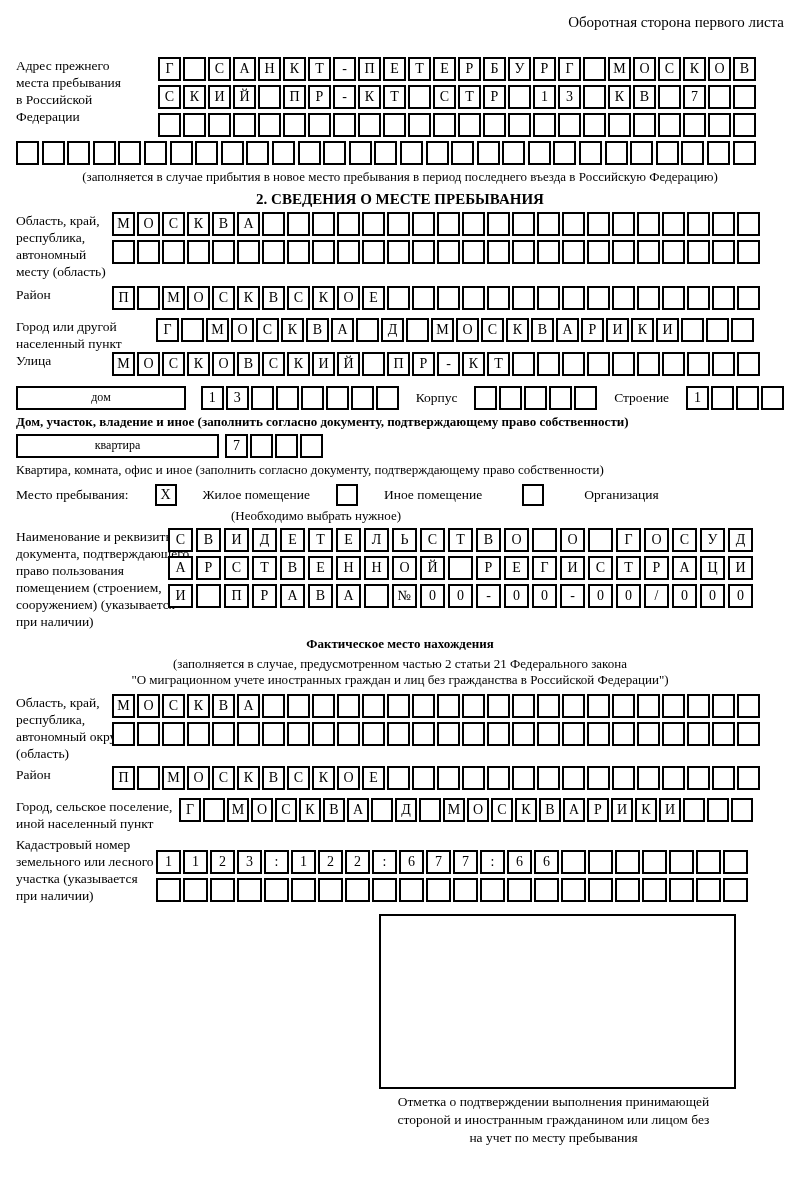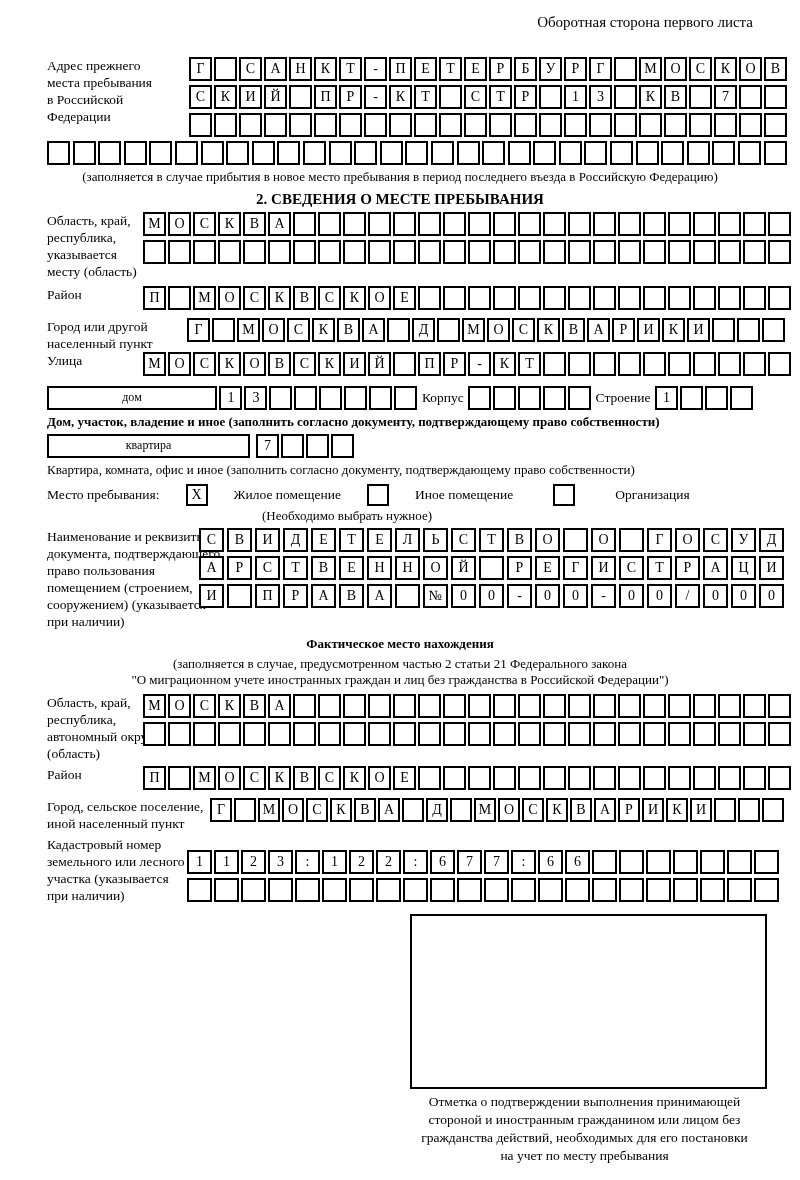--- a/index.html
+++ b/index.html
@@ -2,21 +2,21 @@
 <html><head>
 <meta charset="utf-8">
 <style>
   * { box-sizing: border-box; margin: 0; padding: 0; }
   html, body { background: #fff; }
   body {
     width: 800px; height: 1180px;
     font-family: "Liberation Serif", "DejaVu Serif", serif;
     color: #000;
   }
-  .page { width: 800px; height: 1180px; padding: 0 47px; overflow: hidden; }
+  .page { width: 800px; height: 1180px; padding: 0 16px; overflow: hidden; }
   .top-note { margin-top: 14px; text-align: right; font-size: 15px; }
 
   .flexrow { display: flex; }
   .label { font-size: 13.5px; line-height: 17px; white-space: nowrap; flex: none; }
   .label div { white-space: nowrap; }
   .w142 { width: 142px; } .w140 { width: 140px; }
   .w152 { width: 152px; } .w96 { width: 96px; } .w163 { width: 163px; }
 
   .cells { display: flex; gap: 2px; margin-bottom: 4px; flex: none; }
   .cell {
@@ -189,21 +189,21 @@
       <span class="cell"></span>
     </div>
   <div class="note mt4">(заполняется в случае прибытия в новое место пребывания в период последнего въезда в Российскую Федерацию)</div>
 
   <div class="section-title">2. СВЕДЕНИЯ О МЕСТЕ ПРЕБЫВАНИЯ</div>
 
   <div class="flexrow mt4">
     <div class="label w96">
       <div>Область, край,</div>
       <div>республика,</div>
-      <div>указывается</div>
+      <div>автономный</div>
       <div>месту (область)</div>
     </div>
     <div class="cellcol">
       <div class="cells">
           <span class="cell">М</span>
           <span class="cell">О</span>
           <span class="cell">С</span>
           <span class="cell">К</span>
           <span class="cell">В</span>
           <span class="cell">А</span>
@@ -684,17 +684,16 @@
           <span class="cell"></span>
           <span class="cell"></span>
         </div>
     </div>
   </div>
 
   <div class="mark-box"></div>
   <div class="mark-caption">
     <div>Отметка о подтверждении выполнения принимающей</div>
     <div>стороной и иностранным гражданином или лицом без</div>
-    <div>гражданства действий, необходимых для его постановки</div>
     <div>на учет по месту пребывания</div>
   </div>
 
 </div>
 
 </body></html>

